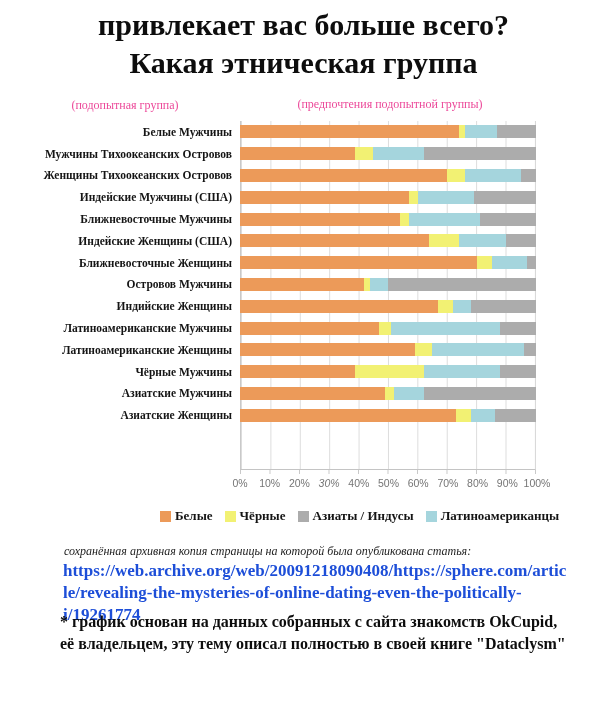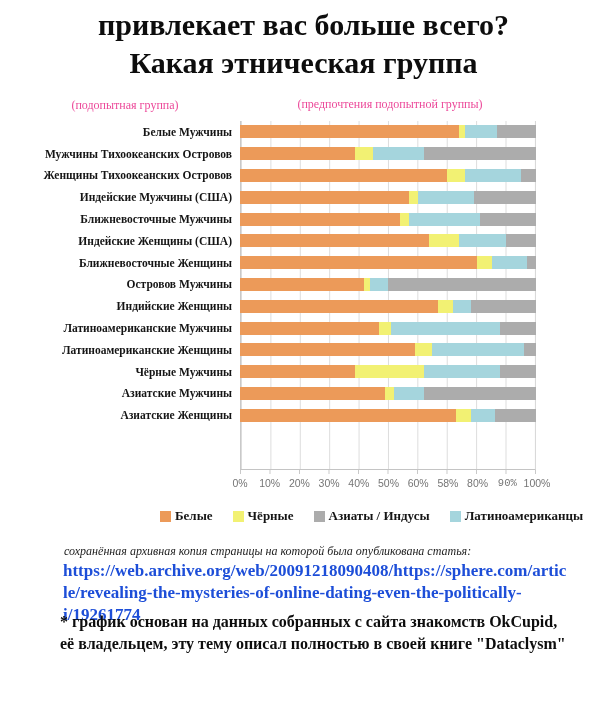--- a/index.html
+++ b/index.html
@@ -35,21 +35,21 @@
     position:absolute;left:240px;top:349px;width:296px;height:4px;box-sizing:border-box;
     background:linear-gradient(to right,#c9c9c9 1px,transparent 1px);
     background-size:calc(100%/10) 100%;border-right:1px solid #c9c9c9;
   }
   .xlabels{
     position:absolute;left:240px;top:356px;width:297px;height:14px;
     font-family:"Liberation Sans",sans-serif;font-size:10.5px;color:#757575;
   }
   .xtick{position:absolute;transform:translateX(-50%);white-space:nowrap;}
 
-  .legend{position:absolute;top:508px;left:160px;display:flex;gap:20px;align-items:center;}
+  .legend{position:absolute;top:508px;left:160px;display:flex;gap:12px;align-items:center;}
   .litem{display:flex;align-items:center;font-weight:bold;font-size:13px;color:#151515;white-space:nowrap;}
   .swatch{display:inline-block;width:11px;height:11px;margin-right:4px;}
 
   .footer-caption{position:absolute;top:544px;left:64px;font-style:italic;font-size:12px;color:#222;white-space:nowrap;}
   .footer-url{
     position:absolute;top:560px;left:63px;width:505px;font-weight:bold;
     font-size:17px;line-height:1.3;overflow-wrap:break-word;color:#1d4ed8;font-family:Liberation Serif, serif;
   }
   .footer-note{
     position:absolute;top:611px;left:60px;width:512px;font-weight:bold;
@@ -223,27 +223,27 @@
             <div class="seg" style="width: 14%; background: rgb(172, 172, 172);"></div>
           </div>
         </div>
       </div>
     </div>
   <div class="ticksrow"></div>
   <div class="xlabels">
       <span class="xtick" style="left: 0%;">0%</span>
       <span class="xtick" style="left: 10%;">10%</span>
       <span class="xtick" style="left: 20%;">20%</span>
-      <span class="xtick" style="left: 30%;">30%</span>
+      <span class="xtick" style="left: 30%; font-style: italic;">30%</span>
       <span class="xtick" style="left: 40%;">40%</span>
       <span class="xtick" style="left: 50%;">50%</span>
       <span class="xtick" style="left: 60%;">60%</span>
-      <span class="xtick" style="left: 70%;">58%</span>
+      <span class="xtick" style="left: 70%;">70%</span>
       <span class="xtick" style="left: 80%;">80%</span>
-      <span class="xtick" style="left: 90%; font-family: Liberation Mono, monospace;">90%</span>
+      <span class="xtick" style="left: 90%;">90%</span>
       <span class="xtick" style="left: 100%;">100%</span>
     </div>
 </div>
 
 <div class="legend">
     <div class="litem">
       <span class="swatch" style="background: rgb(236, 154, 89);"></span>
       <span>Белые</span>
     </div>
     <div class="litem">

